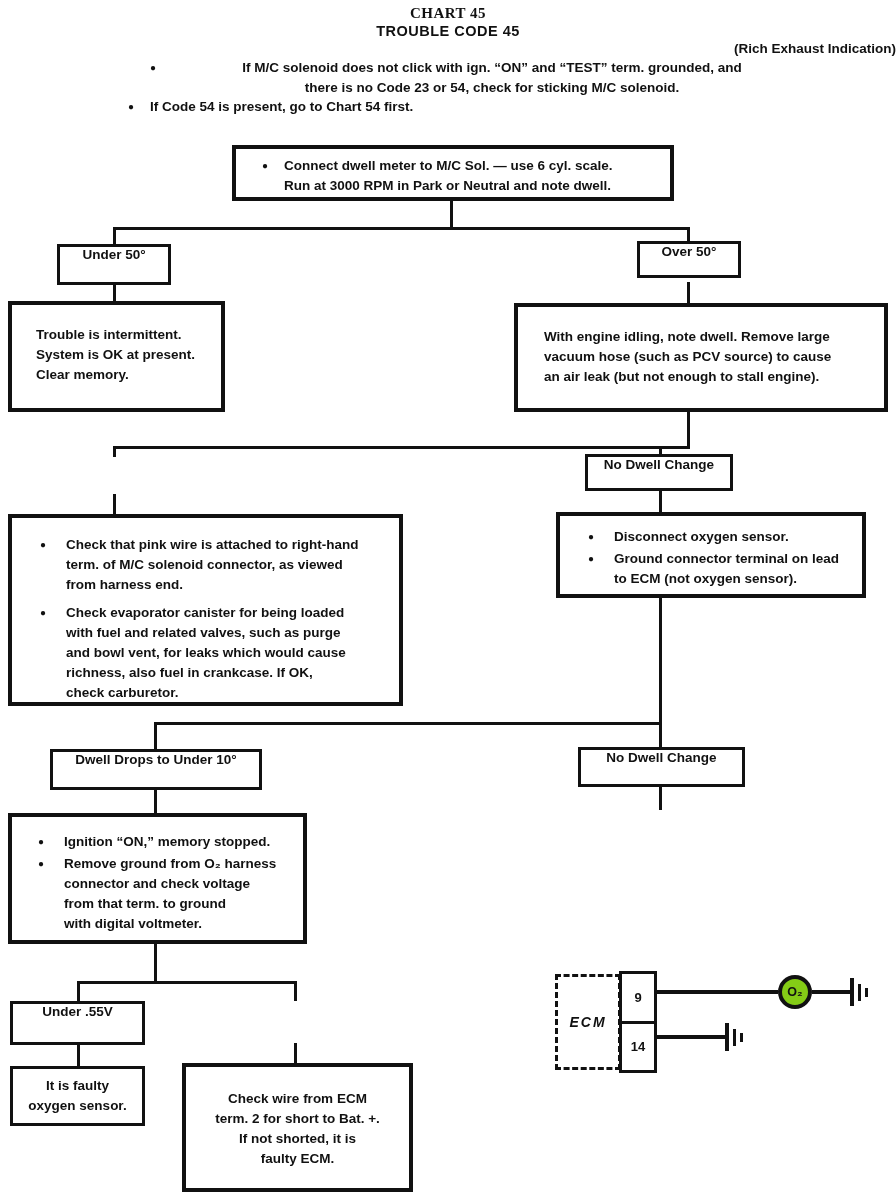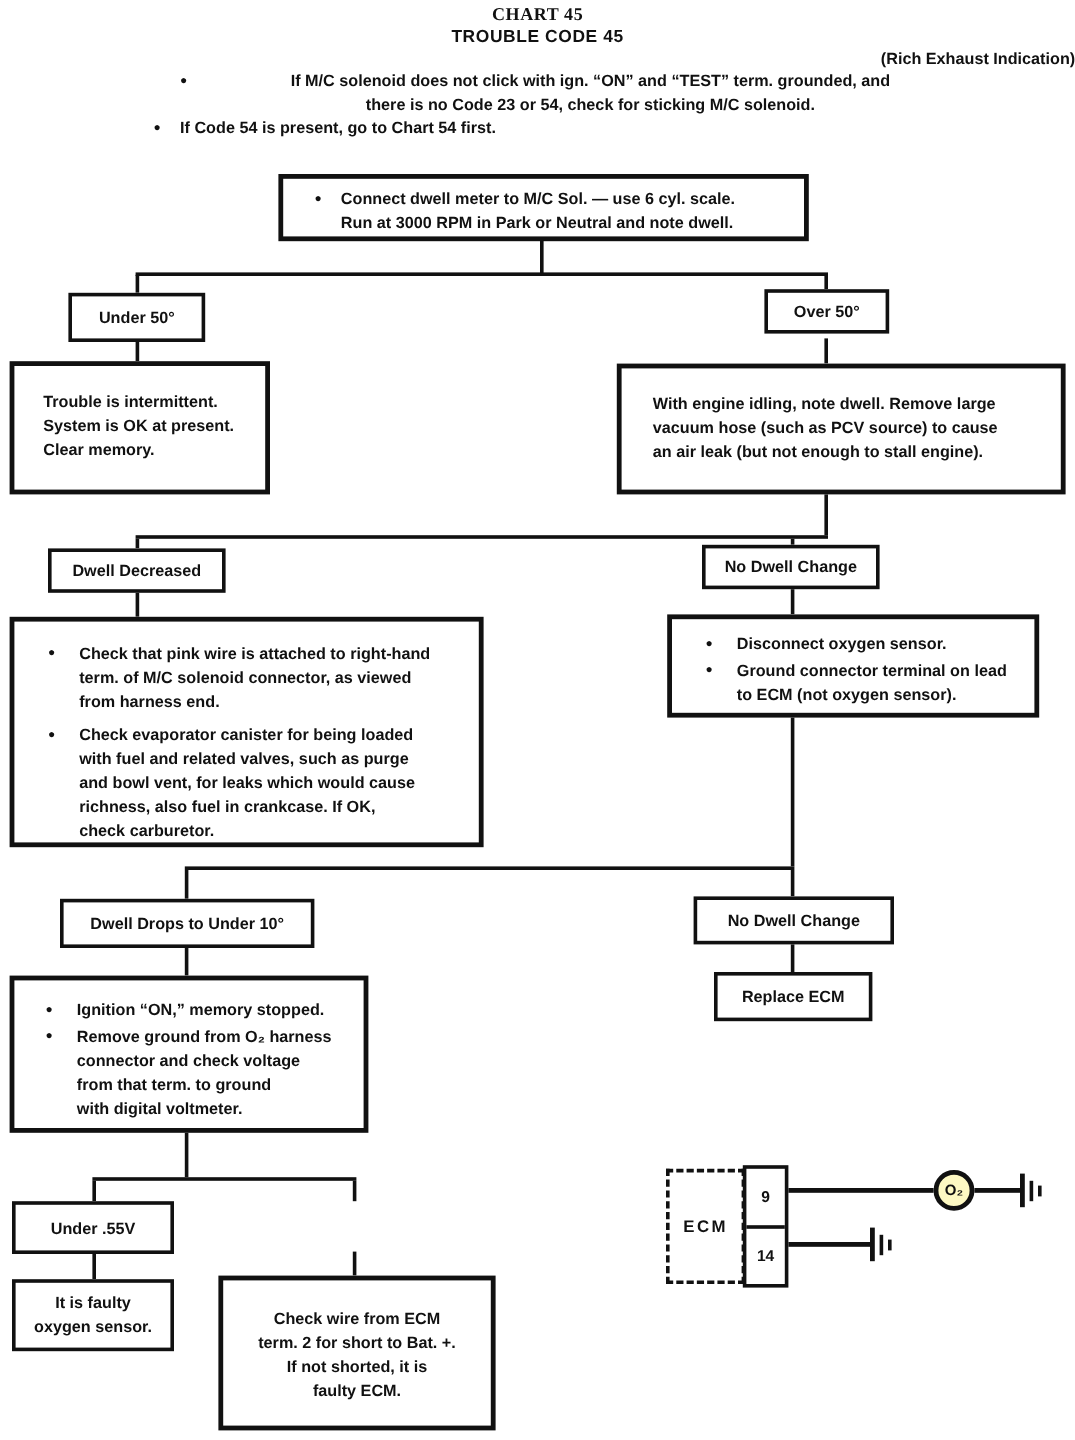--- a/index.html
+++ b/index.html
@@ -22,47 +22,47 @@
   .txt { white-space: pre-line; font-size: 13.5px; line-height: 20px; }
   .txt.ctr-lines { text-align: center; }
   .box {
     position: absolute;
     box-sizing: border-box;
     border: 3px solid #111111;
     background: #ffffff;
   }
   .box.thick { border-width: 4px; }
   .labelbox {
-    display: flex; align-items: center; justify-content: center;
+    display: flex; justify-content: center;
     font-size: 13.5px; white-space: nowrap;
   }
   .line { position: absolute; background: #111111; }
   .bi { display: flex; align-items: flex-start; }
   .bi + .bi { margin-top: 8px; }
   .schem-dash {
     position: absolute; box-sizing: border-box;
     border: 3px dashed #111111;
     display: flex; align-items: center; justify-content: center;
-    font-size: 14px; letter-spacing: 2px;
+    font-size: 14px; letter-spacing: 2px; font-style: italic;
   }
   .termbox {
     position: absolute; box-sizing: border-box;
     border: 3px solid #111111;
     display: flex; flex-direction: column;
   }
   .termcell {
     flex: 1; display: flex; align-items: center; justify-content: center;
     font-size: 13px;
   }
   .termcell.top { border-bottom: 3px solid #111111; }
   .circle {
     position: absolute; box-sizing: border-box;
     border: 4px solid #111111; border-radius: 50%;
     display: flex; align-items: center; justify-content: center;
-    font-size: 12.5px; background: #fef9c3;
+    font-size: 12.5px; background: #84cc16;
   }
 </style>
 </head>
 <body>
 
 <div class="page">
 
   <div class="ctr t1" style="top:5px;font-family:Liberation Serif, serif;">CHART 45</div>
   <div class="ctr t2" style="top:23px;">TROUBLE CODE 45</div>
   <div class="ctr t3" style="top:41px;">(Rich Exhaust Indication)</div>
@@ -110,23 +110,20 @@
     <div class="txt" style="padding:20px 0 0 24px;">Trouble is intermittent.
 System is OK at present.
 Clear memory.</div>
   </div>
 
   <div class="line" style="left:687px; top:412px; width:3px;  height:34px;"></div>
   <div class="line" style="left:113px; top:446px; width:577px; height:3px;"></div>
   <div class="line" style="left:113px; top:449px; width:3px;  height:8px;"></div>
   <div class="line" style="left:659px; top:449px; width:3px;  height:5px;"></div>
 
-  <div class="box labelbox" style="left:40px;  top:457px; width:148px; height:37px;">
-    <span>Dwell Decreased</span>
-  </div>
   <div class="box labelbox" style="left:585px; top:454px; width:148px; height:37px;">
     <span>No Dwell Change</span>
   </div>
 
   <div class="line" style="left:113px; top:494px; width:3px; height:20px;"></div>
   <div class="line" style="left:659px; top:491px; width:3px; height:21px;"></div>
 
   <div class="box thick" style="left:8px; top:514px; width:395px; height:192px;">
     <div style="padding:17px 10px 0 28px;">
       <div class="bi">
@@ -168,23 +165,20 @@
   <div class="box labelbox" style="left:50px;  top:749px; width:212px; height:41px;">
     <span>Dwell Drops to Under 10°</span>
   </div>
   <div class="box labelbox" style="left:578px; top:747px; width:167px; height:40px;">
     <span>No Dwell Change</span>
   </div>
 
   <div class="line" style="left:659px; top:787px; width:3px; height:23px;"></div>
   <div class="line" style="left:154px; top:790px; width:3px; height:23px;"></div>
 
-  <div class="box labelbox" style="left:595px; top:810px; width:132px; height:41px;">
-    <span>Replace ECM</span>
-  </div>
 
   <div class="box thick" style="left:8px; top:813px; width:299px; height:131px;">
     <div style="padding:15px 6px 0 26px;">
       <div class="bi" style="margin:0;">
         <span class="dot" style="width:26px;">●</span>
         <span class="txt">Ignition “ON,” memory stopped.</span>
       </div>
       <div class="bi" style="margin-top:2px;">
         <span class="dot" style="width:26px;">●</span>
         <span class="txt">Remove ground from O₂ harness

